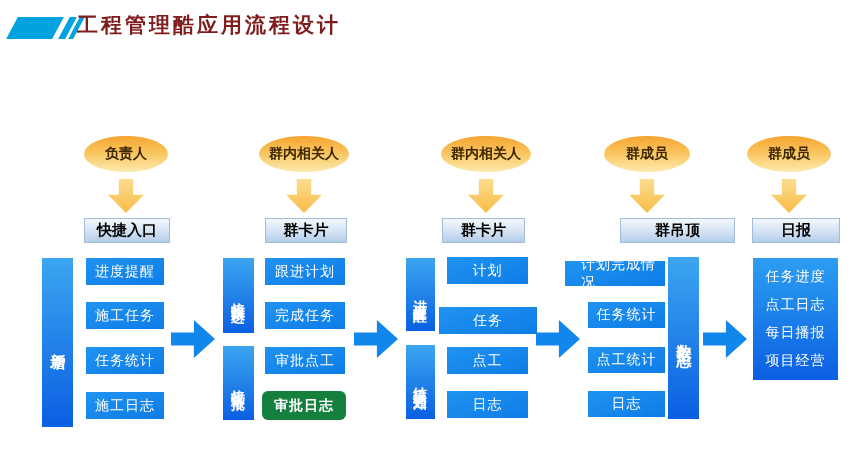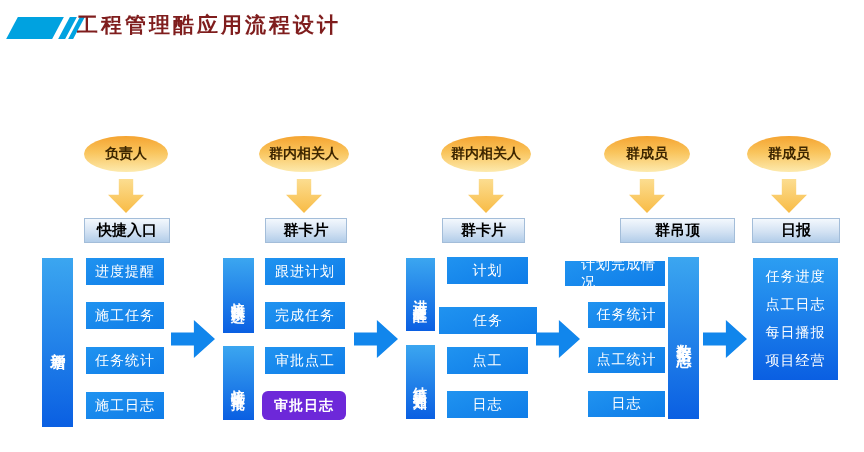--- a/index.html
+++ b/index.html
@@ -52,21 +52,21 @@
     writing-mode:vertical-rl; text-orientation:upright;
     display:flex; align-items:center; justify-content:center; letter-spacing:3px;
   }
   .item {
     position:absolute; height:27px;
     background:linear-gradient(160deg,#2093f0 0%,#0e7ce8 100%);
     color:#fff; font-size:14px; font-weight:500;
     display:flex; align-items:center; justify-content:center; letter-spacing:1px;
   }
   .item.dark {
-    background:#6d28d9; border-radius:6px; height:29px; font-weight:600;
+    background:#15803d; border-radius:6px; height:29px; font-weight:600;
   }
   .flow-arrow {
     position:absolute; top:320px; width:44px; height:38px; background:#1186ec;
     clip-path:polygon(0 33%,52% 33%,52% 0,100% 50%,52% 100%,52% 67%,0 67%);
   }
   .bigbox {
     position:absolute; left:753px; top:258px; width:85px; height:122px;
     background:linear-gradient(180deg,#2c9ef2 0%,#0a5fe2 100%);
     color:#fff; display:flex; flex-direction:column; align-items:center; justify-content:center;
     gap:10px; font-size:14px; font-weight:500; letter-spacing:1px;

